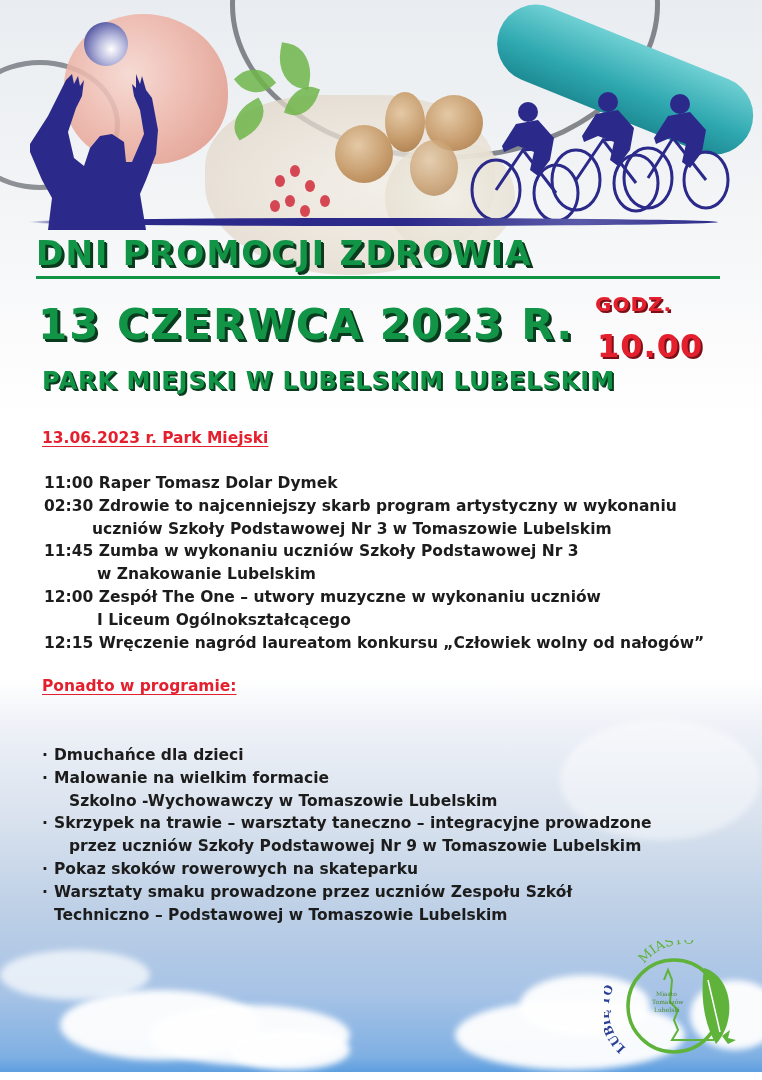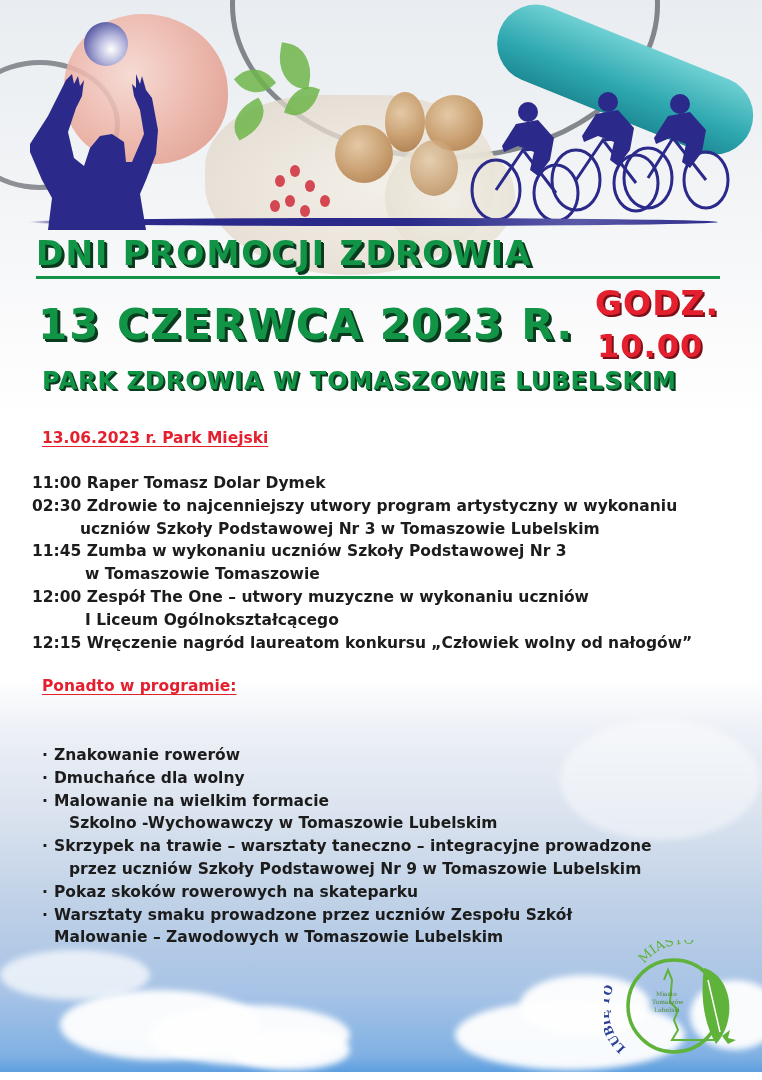--- a/index.html
+++ b/index.html
@@ -70,36 +70,36 @@
     .date {
       position: absolute; left: 38px; top: 300px;
       font-weight: bold; font-size: 42px; letter-spacing: 2px; color: #129447;
       text-shadow: 2px 2px 0 #0b3b1e, 3px 3px 0 #0b3b1e;
       line-height: 50px; white-space: nowrap;
     }
     .hour-label, .hour-value {
       position: absolute; font-weight: bold; color: #e5202e;
       text-shadow: 2px 2px 0 #7a0f17; white-space: nowrap; letter-spacing: 1px;
     }
-    .hour-label { left: 595px; top: 287px; font-size: 33px; line-height: 34px; }
+    .hour-label { left: 595px; top: 287px; font-size: 20px; line-height: 34px; }
     .hour-value { left: 597px; top: 327px; font-size: 32px; line-height: 38px; }
     .location {
       position: absolute; left: 42px; top: 366px;
       font-weight: bold; font-size: 24px; letter-spacing: 1px; color: #129447;
       text-shadow: 1px 1px 0 #0b3b1e, 2px 2px 0 #0b3b1e;
       line-height: 30px; white-space: nowrap;
     }
 
     
     .section-heading {
       position: absolute; left: 42px; font-weight: bold; font-size: 15.5px;
       color: #e5202e; text-decoration: underline; text-underline-offset: 3px;
       white-space: nowrap; line-height: 20px;
     }
-    .schedule { position: absolute; left: 32px; top: 472px; width: 710px; }
+    .schedule { position: absolute; left: 44px; top: 472px; width: 710px; }
     .sched-line {
       font-weight: bold; font-size: 15.5px; color: #1c1c1c; line-height: 22.8px; white-space: nowrap;
     }
     .sched-line .time { display: inline-block; }
     .sched-line.cont { padding-left: 48px; }
     .sched-line.cont2 { padding-left: 53px; }
 
     .extras { position: absolute; left: 42px; top: 744px; width: 710px; }
     .extra-line { font-weight: bold; font-size: 15.5px; color: #1c1c1c; line-height: 22.8px; white-space: nowrap; }
     .extra-line.cont { padding-left: 27px; }
@@ -174,72 +174,69 @@
       <path d="M200 26 L222 22 L238 40 L234 62 L222 78 L214 72 L218 54 L202 48 L188 54 L186 48 Z"></path>
     </g>
   </svg>
   <div class="swoosh"></div>
 
   <div class="title">DNI PROMOCJI ZDROWIA</div>
   <div class="title-rule"></div>
   <div class="date">13 CZERWCA 2023 R.</div>
   <div class="hour-label">GODZ.</div>
   <div class="hour-value">10.00</div>
-  <div class="location">PARK ZDROWIA W TOMASZOWIE LUBELSKIM</div>
+  <div class="location">PARK MIEJSKI W LUBELSKIM LUBELSKIM</div>
 
   <div class="section-heading" style="top:428px;">13.06.2023 r. Park Miejski</div>
   <div class="schedule">
     <div class="sched-line">
       <span class="time">11:00 </span>
       <span>Raper Tomasz Dolar Dymek</span>
     </div>
     <div class="sched-line">
       <span class="time">02:30 </span>
-      <span>Zdrowie to najcenniejszy utwory program artystyczny w wykonaniu</span>
+      <span>Zdrowie to najcenniejszy skarb program artystyczny w wykonaniu</span>
     </div>
     <div class="sched-line cont">uczniów Szkoły Podstawowej Nr 3 w Tomaszowie Lubelskim</div>
     <div class="sched-line">
       <span class="time">11:45 </span>
       <span>Zumba w wykonaniu uczniów Szkoły Podstawowej Nr 3</span>
     </div>
-    <div class="sched-line cont2">w Tomaszowie Tomaszowie</div>
+    <div class="sched-line cont2">w Znakowanie Lubelskim</div>
     <div class="sched-line">
       <span class="time">12:00 </span>
       <span>Zespół The One – utwory muzyczne w wykonaniu uczniów</span>
     </div>
     <div class="sched-line cont2">I Liceum Ogólnokształcącego</div>
     <div class="sched-line">
       <span class="time">12:15 </span>
       <span>Wręczenie nagród laureatom konkursu „Człowiek wolny od nałogów”</span>
     </div>
   </div>
 
   <div class="section-heading" style="top:676px;">Ponadto w programie:</div>
   <div class="extras">
     <div class="extra-line">
-      <span class="bullet">·</span><span>Znakowanie rowerów</span>
-    </div>
-    <div class="extra-line">
-      <span class="bullet">·</span><span>Dmuchańce dla wolny</span>
+      <span class="bullet">·</span><span>Dmuchańce dla dzieci</span>
     </div>
     <div class="extra-line">
       <span class="bullet">·</span><span>Malowanie na wielkim formacie</span>
     </div>
     <div class="extra-line cont">Szkolno -Wychowawczy  w Tomaszowie Lubelskim</div>
     <div class="extra-line">
       <span class="bullet">·</span><span>Skrzypek na trawie – warsztaty taneczno – integracyjne prowadzone</span>
     </div>
     <div class="extra-line cont">przez uczniów Szkoły Podstawowej Nr 9 w Tomaszowie Lubelskim</div>
     <div class="extra-line">
       <span class="bullet">·</span><span>Pokaz skoków rowerowych na skateparku</span>
     </div>
     <div class="extra-line">
       <span class="bullet">·</span><span>Warsztaty smaku prowadzone przez uczniów Zespołu Szkół</span>
     </div>
-    <div class="extra-line cont2">Malowanie – Zawodowych w Tomaszowie Lubelskim</div>
+    <div class="extra-line cont2">Techniczno – Podstawowej w Tomaszowie Lubelskim</div>
   </div>
 
   <svg class="logo" viewBox="0 0 138 122">
     <defs>
       <path id="arcL" d="M22 108 A52 52 0 0 1 40 20"></path>
       <path id="arcR" d="M40 24 A52 52 0 0 1 112 14"></path>
     </defs>
     <circle cx="70" cy="66" r="46" fill="none" stroke="#5fb23a" stroke-width="3.5"></circle>
     <path d="M100 28 C 128 36, 134 80, 112 104 C 100 84, 96 56, 100 28 Z" fill="#5fb23a"></path>
     <path d="M104 40 L116 92" stroke="#ffffff" stroke-width="1.5"></path>

